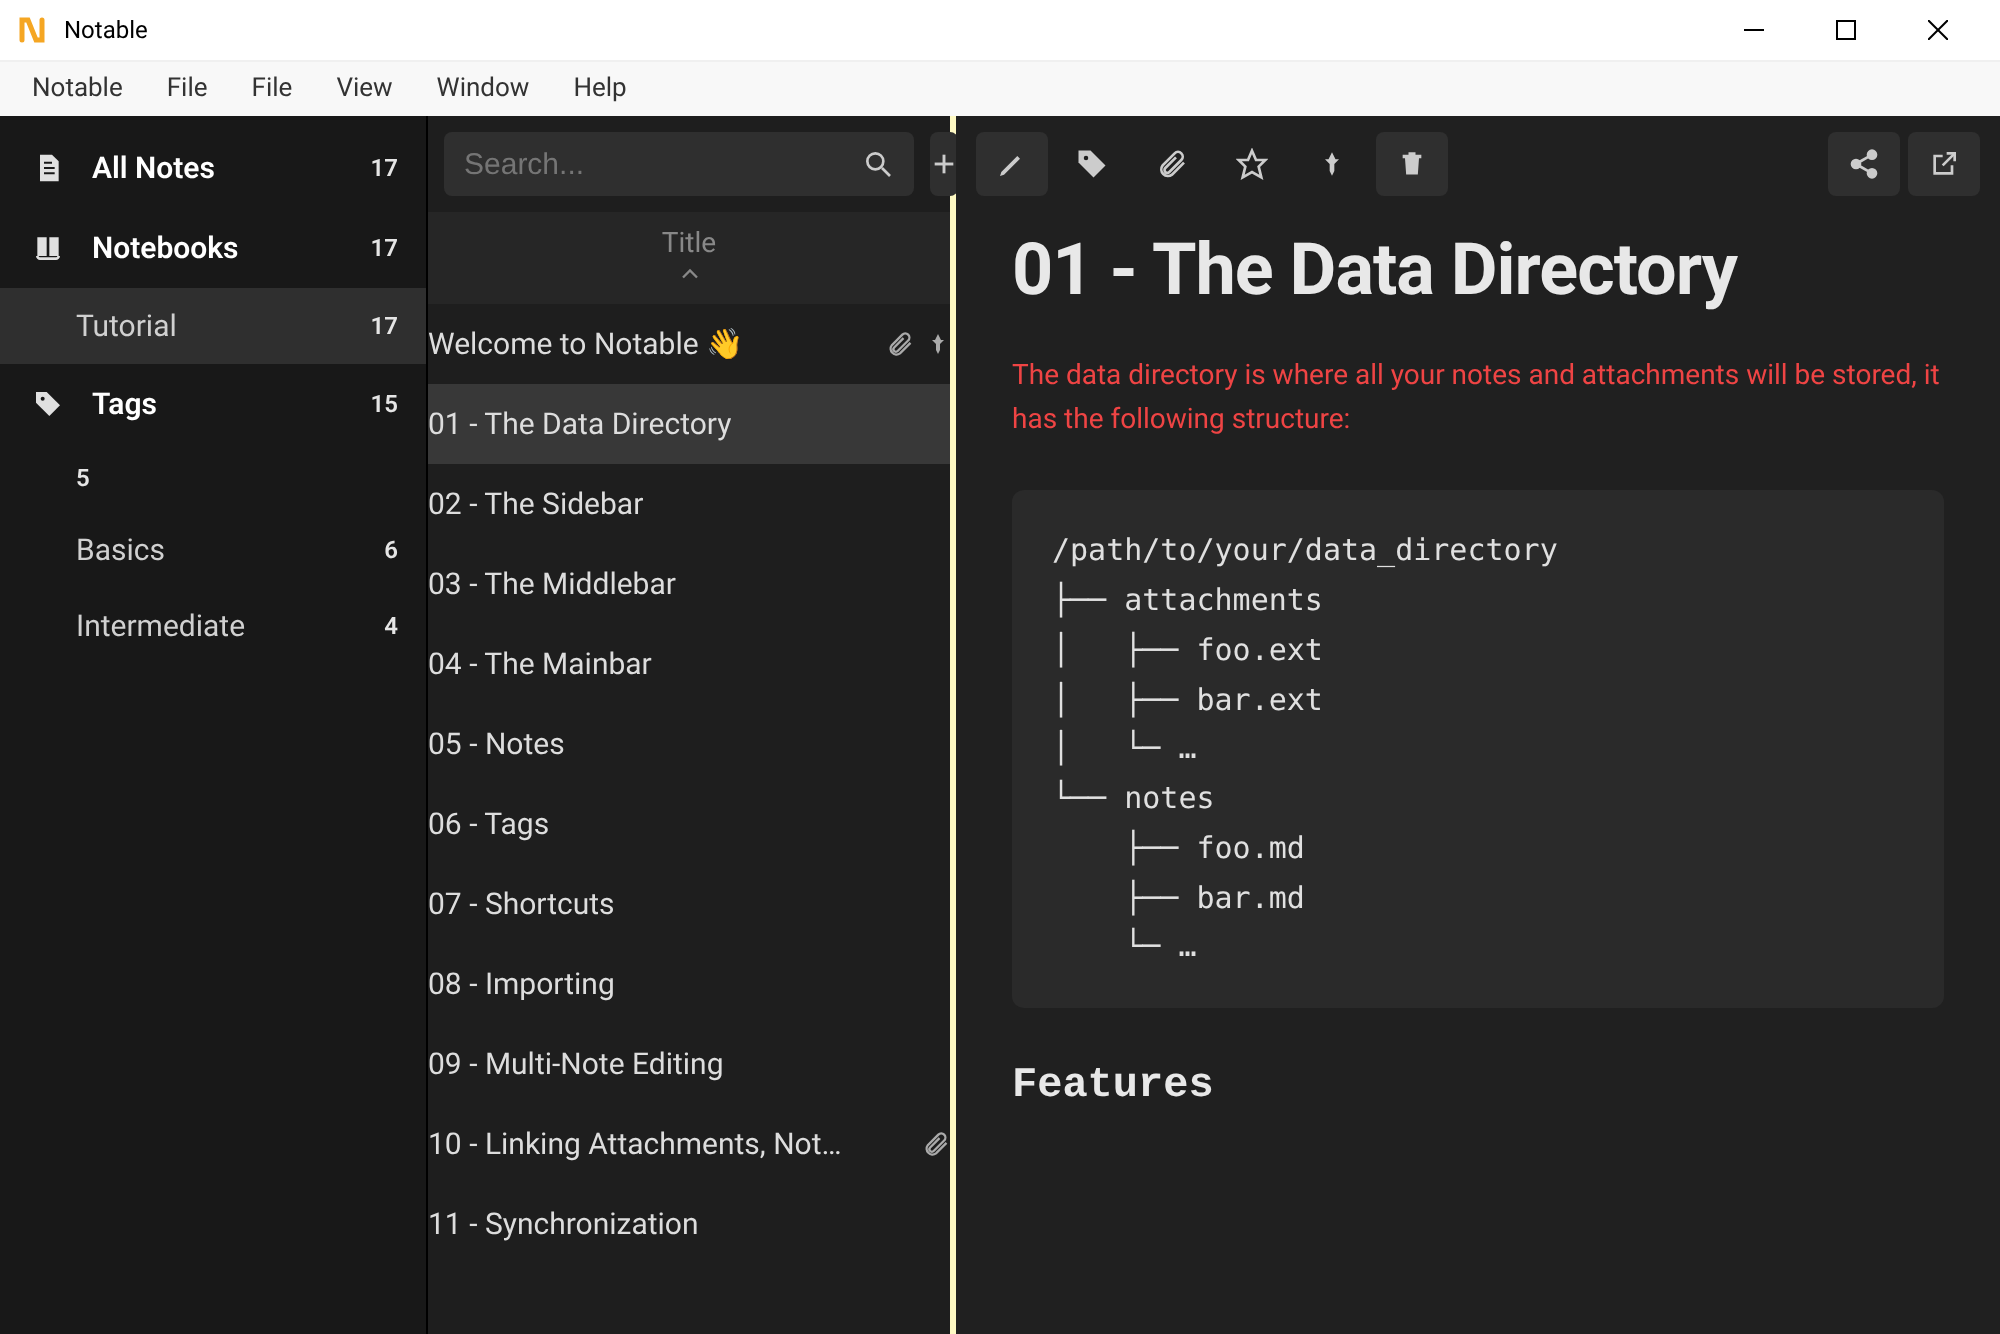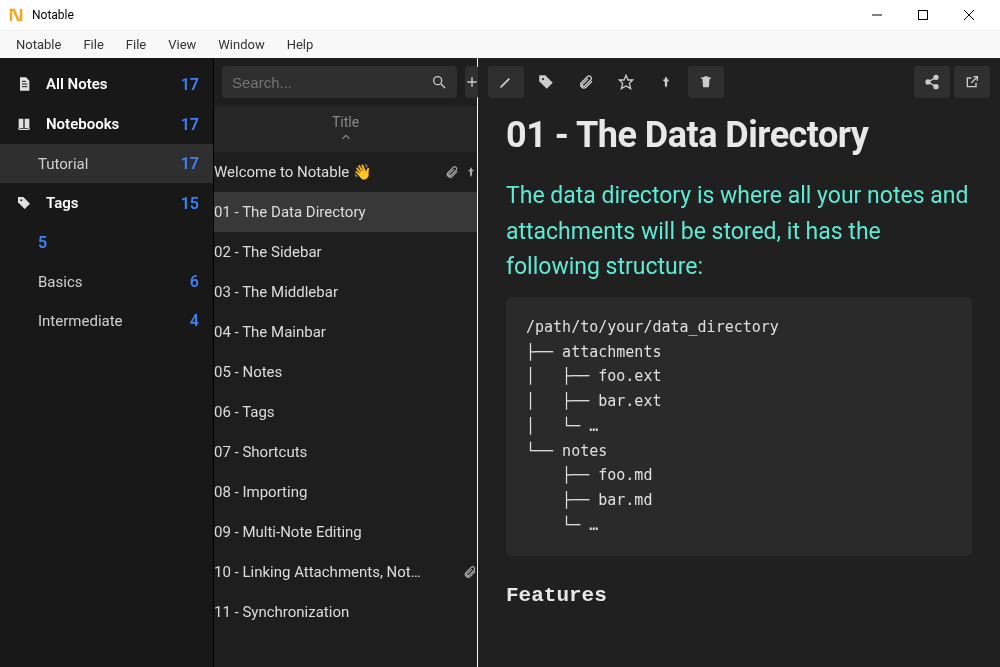--- a/index.html
+++ b/index.html
@@ -9,46 +9,46 @@
 .titlebar-title { font-size: 12px; color: #000; flex: 1; }
 .winbtns { display: flex; gap: 0; }
 .winbtn { width: 46px; height: 30px; display: flex; align-items: center; justify-content: center; color: #000; }
 .menubar { height: 28px; display: flex; align-items: center; padding: 0 6px; background: #f8f8f8; border-top: 1px solid #f0f0f0; gap: 2px; }
 .menu-item { padding: 4px 10px; font-size: 13px; color: #333; cursor: default; }
 .app-body { flex: 1; display: flex; background: #1e1e1e; overflow: hidden; }
 .sidebar { width: 213px; background: #181818; color: #d0d0d0; display: flex; flex-direction: column; padding-top: 6px; }
 .side-row { display: flex; align-items: center; padding: 10px 14px; font-size: 15px; cursor: default; }
 .side-row .icon { width: 20px; height: 20px; margin-right: 12px; display:flex; align-items:center; justify-content:center; color:#e0e0e0;}
 .side-row .label { flex: 1; }
-.side-row .count { font-size: 16px; color:#3b82f6; font-weight:600;}
+.side-row .count { font-size: 12px; color:#e5e5e5; font-weight:600;}
 .side-row.bold .label { font-weight: 600; color:#fff; }
 .side-row.child { padding-left: 38px; }
 .side-row.selected { background: #2f2f2f; justify-content: center; }
 .side-row.child .label { font-weight:400;}
-.middle { width: 265px; background: #1e1e1e; border-left:1px solid #000; border-right:1px solid #fef9c3; display:flex; flex-direction:column; }
+.middle { width: 265px; background: #1e1e1e; border-left:1px solid #000; border-right:3px solid #fef9c3; display:flex; flex-direction:column; }
 .search-row { display:flex; padding: 8px 8px; gap:8px; align-items:center; }
 .search-box { flex:1; height:32px; background:#2f2f2f; border-radius:4px; display:flex; align-items:center; padding:0 10px; }
 .search-input { flex:1; background:none; border:none; outline:none; color:#aaa; font-size:15px; }
 .search-box .sicon { color:#ccc; }
 .add-btn { width:32px; height:32px; background:#2f2f2f; border-radius:4px; display:flex; align-items:center; justify-content:center; color:#ccc; }
 .sort-row { display:flex; align-items:center; padding: 8px 12px; background:#262626; color:#888; font-size:14px;flex-direction:column; }
 .sort-row .label { flex:1; }
 .note-list { flex:1; overflow:hidden; }
 .note-row { display:flex; align-items:center; padding: 11px 0; color:#ddd; font-size:15px; cursor:default; }
 .note-row .label { flex:1; white-space:nowrap; overflow:hidden; text-overflow:ellipsis; }
 .note-row.selected { background:#383838; }
 .note-row .nicon { color:#aaa; margin-left:6px; }
 .main { flex:1; background:#202020; display:flex; flex-direction:column; overflow:hidden; }
 .toolbar { height:48px; display:flex; align-items:center; padding:0 10px; gap:4px; }
 .tool-btn { width:36px; height:32px; display:flex; align-items:center; justify-content:center; color:#ccc; border-radius:4px; }
 .tool-btn.active { background:#2f2f2f; }
 .tool-spacer { flex:1; }
 .content { flex:1; padding: 8px 28px 0 28px; color:#e8e8e8; overflow:hidden; }
 .content h1 { font-size:36px; font-weight:700; margin-bottom:22px; letter-spacing:-0.5px; }
-.content p { font-size:23px; line-height:1.55; margin-bottom:12px; color:#5eead4; }
+.content p { font-size:14px; line-height:1.55; margin-bottom:24px; color:#ef4444; }
 .codeblock { background:#2a2a2a; border-radius:6px; padding:18px 20px; font-family: "Consolas", "Menlo", monospace; font-size:15px; line-height:1.65; color:#e0e0e0; white-space:pre; margin-bottom:28px; }
 .content h2 { font-size:21px; font-weight:700;font-family:Liberation Mono, monospace; }
 svg { display:block; }
 </style>
 </head>
 <body>
 
 <div class="titlebar">
   <span class="titlebar-icon">
     <svg width="14" height="14" viewBox="0 0 14 14">

